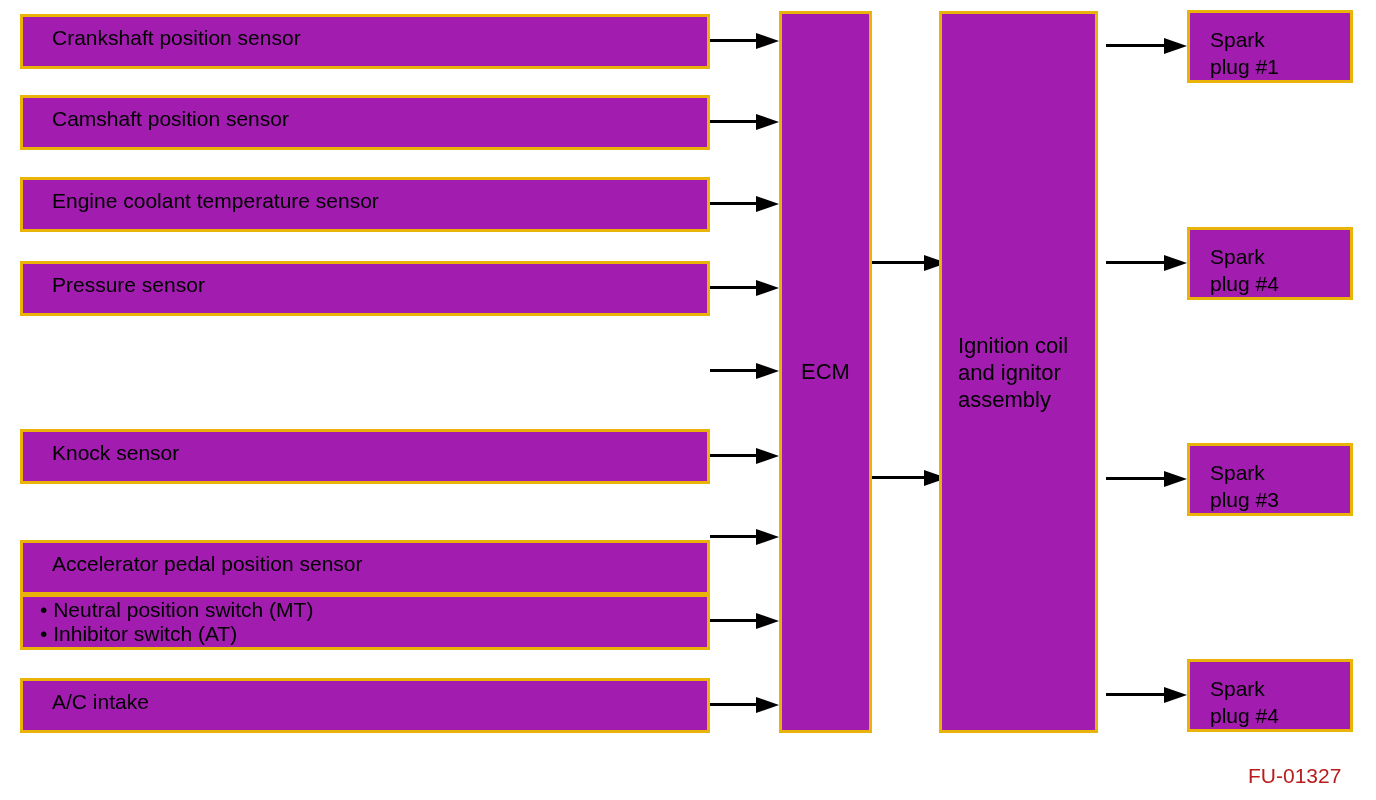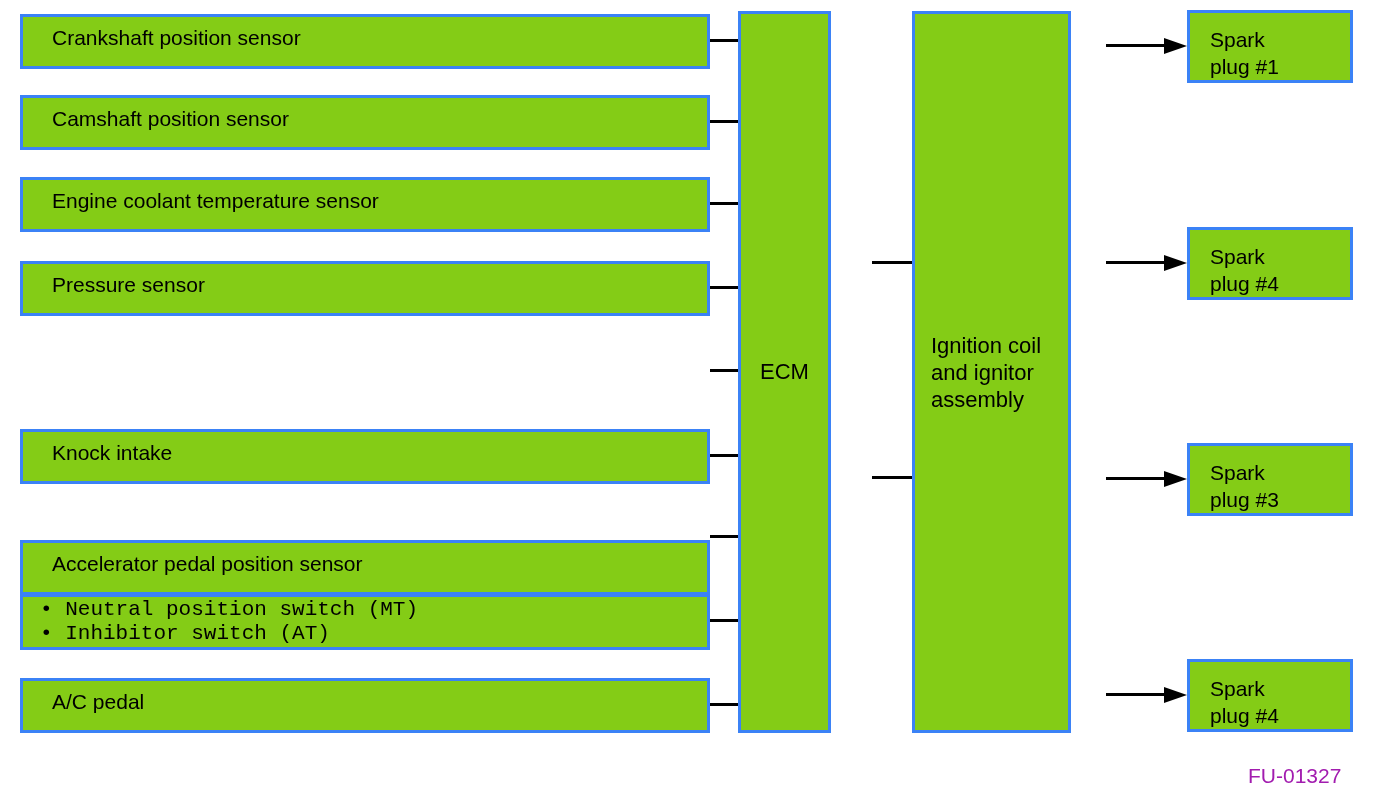--- a/index.html
+++ b/index.html
@@ -11,50 +11,50 @@
   .canvas {
     position: relative;
     width: 1376px;
     height: 800px;
     background: #ffffff;
     overflow: hidden;
     color: #000000;
   }
   .box {
     position: absolute;
-    border: 3px solid #3b82f6;
-    background: #84cc16;
+    border: 3px solid #eab308;
+    background: #a21caf;
     box-sizing: border-box;
     font-size: 21px;
     color: #000000;
     display: flex;
     flex-direction: column;
     justify-content: center;
   }
   .input-box {
     left: 20px;
     width: 690px;
     height: 55px;
     padding-left: 29px;
   }
   .input-box span { position: relative; top: -4px; }
   .input-box.two-line {
     height: 56px;
     padding-left: 17px;
     line-height: 24px;
   }
-  .input-box.two-line span { top: 0; font-family: Liberation Mono, monospace; }
+  .input-box.two-line span { top: 0; }
   .ecm-box {
-    left: 738px; top: 11px;
+    left: 779px; top: 11px;
     width: 93px; height: 722px;
     align-items: center;
     font-size: 22px;
   }
   .coil-box {
-    left: 912px; top: 11px;
+    left: 939px; top: 11px;
     width: 159px; height: 722px;
     padding-left: 16px;
     line-height: 27px;
     font-size: 22px;
   }
   .plug-box {
     left: 1187px;
     width: 166px; height: 73px;
     justify-content: space-between;
     padding: 14px 0 0 20px;
@@ -75,52 +75,52 @@
     right: 0; top: 0;
     width: 0; height: 0;
     border-top: 8px solid transparent;
     border-bottom: 8px solid transparent;
     border-left: 23px solid #000000;
   }
   .figure-id {
     position: absolute;
     left: 1248px; top: 764px;
     font-size: 21px;
-    color: #a21caf;
+    color: #b91c1c;
   }
 </style>
 </head>
 <body>
 
 <div class="canvas">
 
   <div class="box input-box" style="top:14px">
       <span>Crankshaft position sensor</span>
     </div>
   <div class="box input-box" style="top:95px">
       <span>Camshaft position sensor</span>
     </div>
   <div class="box input-box" style="top:177px">
       <span>Engine coolant temperature sensor</span>
     </div>
   <div class="box input-box" style="top:261px">
       <span>Pressure sensor</span>
     </div>
   <div class="box input-box" style="top:429px">
-      <span>Knock intake</span>
+      <span>Knock sensor</span>
     </div>
   <div class="box input-box" style="top:540px">
       <span>Accelerator pedal position sensor</span>
     </div>
   <div class="box input-box two-line" style="top:594px">
     <span>• Neutral position switch (MT)</span>
     <span>• Inhibitor switch (AT)</span>
   </div>
   <div class="box input-box" style="top:678px">
-      <span>A/C pedal</span>
+      <span>A/C intake</span>
     </div>
 
   <div class="arrow" style="left:710px;top:33px;width:69px">
       <span class="shaft"></span>
       <span class="head"></span>
     </div>
   <div class="arrow" style="left:710px;top:114px;width:69px">
       <span class="shaft"></span>
       <span class="head"></span>
     </div>

